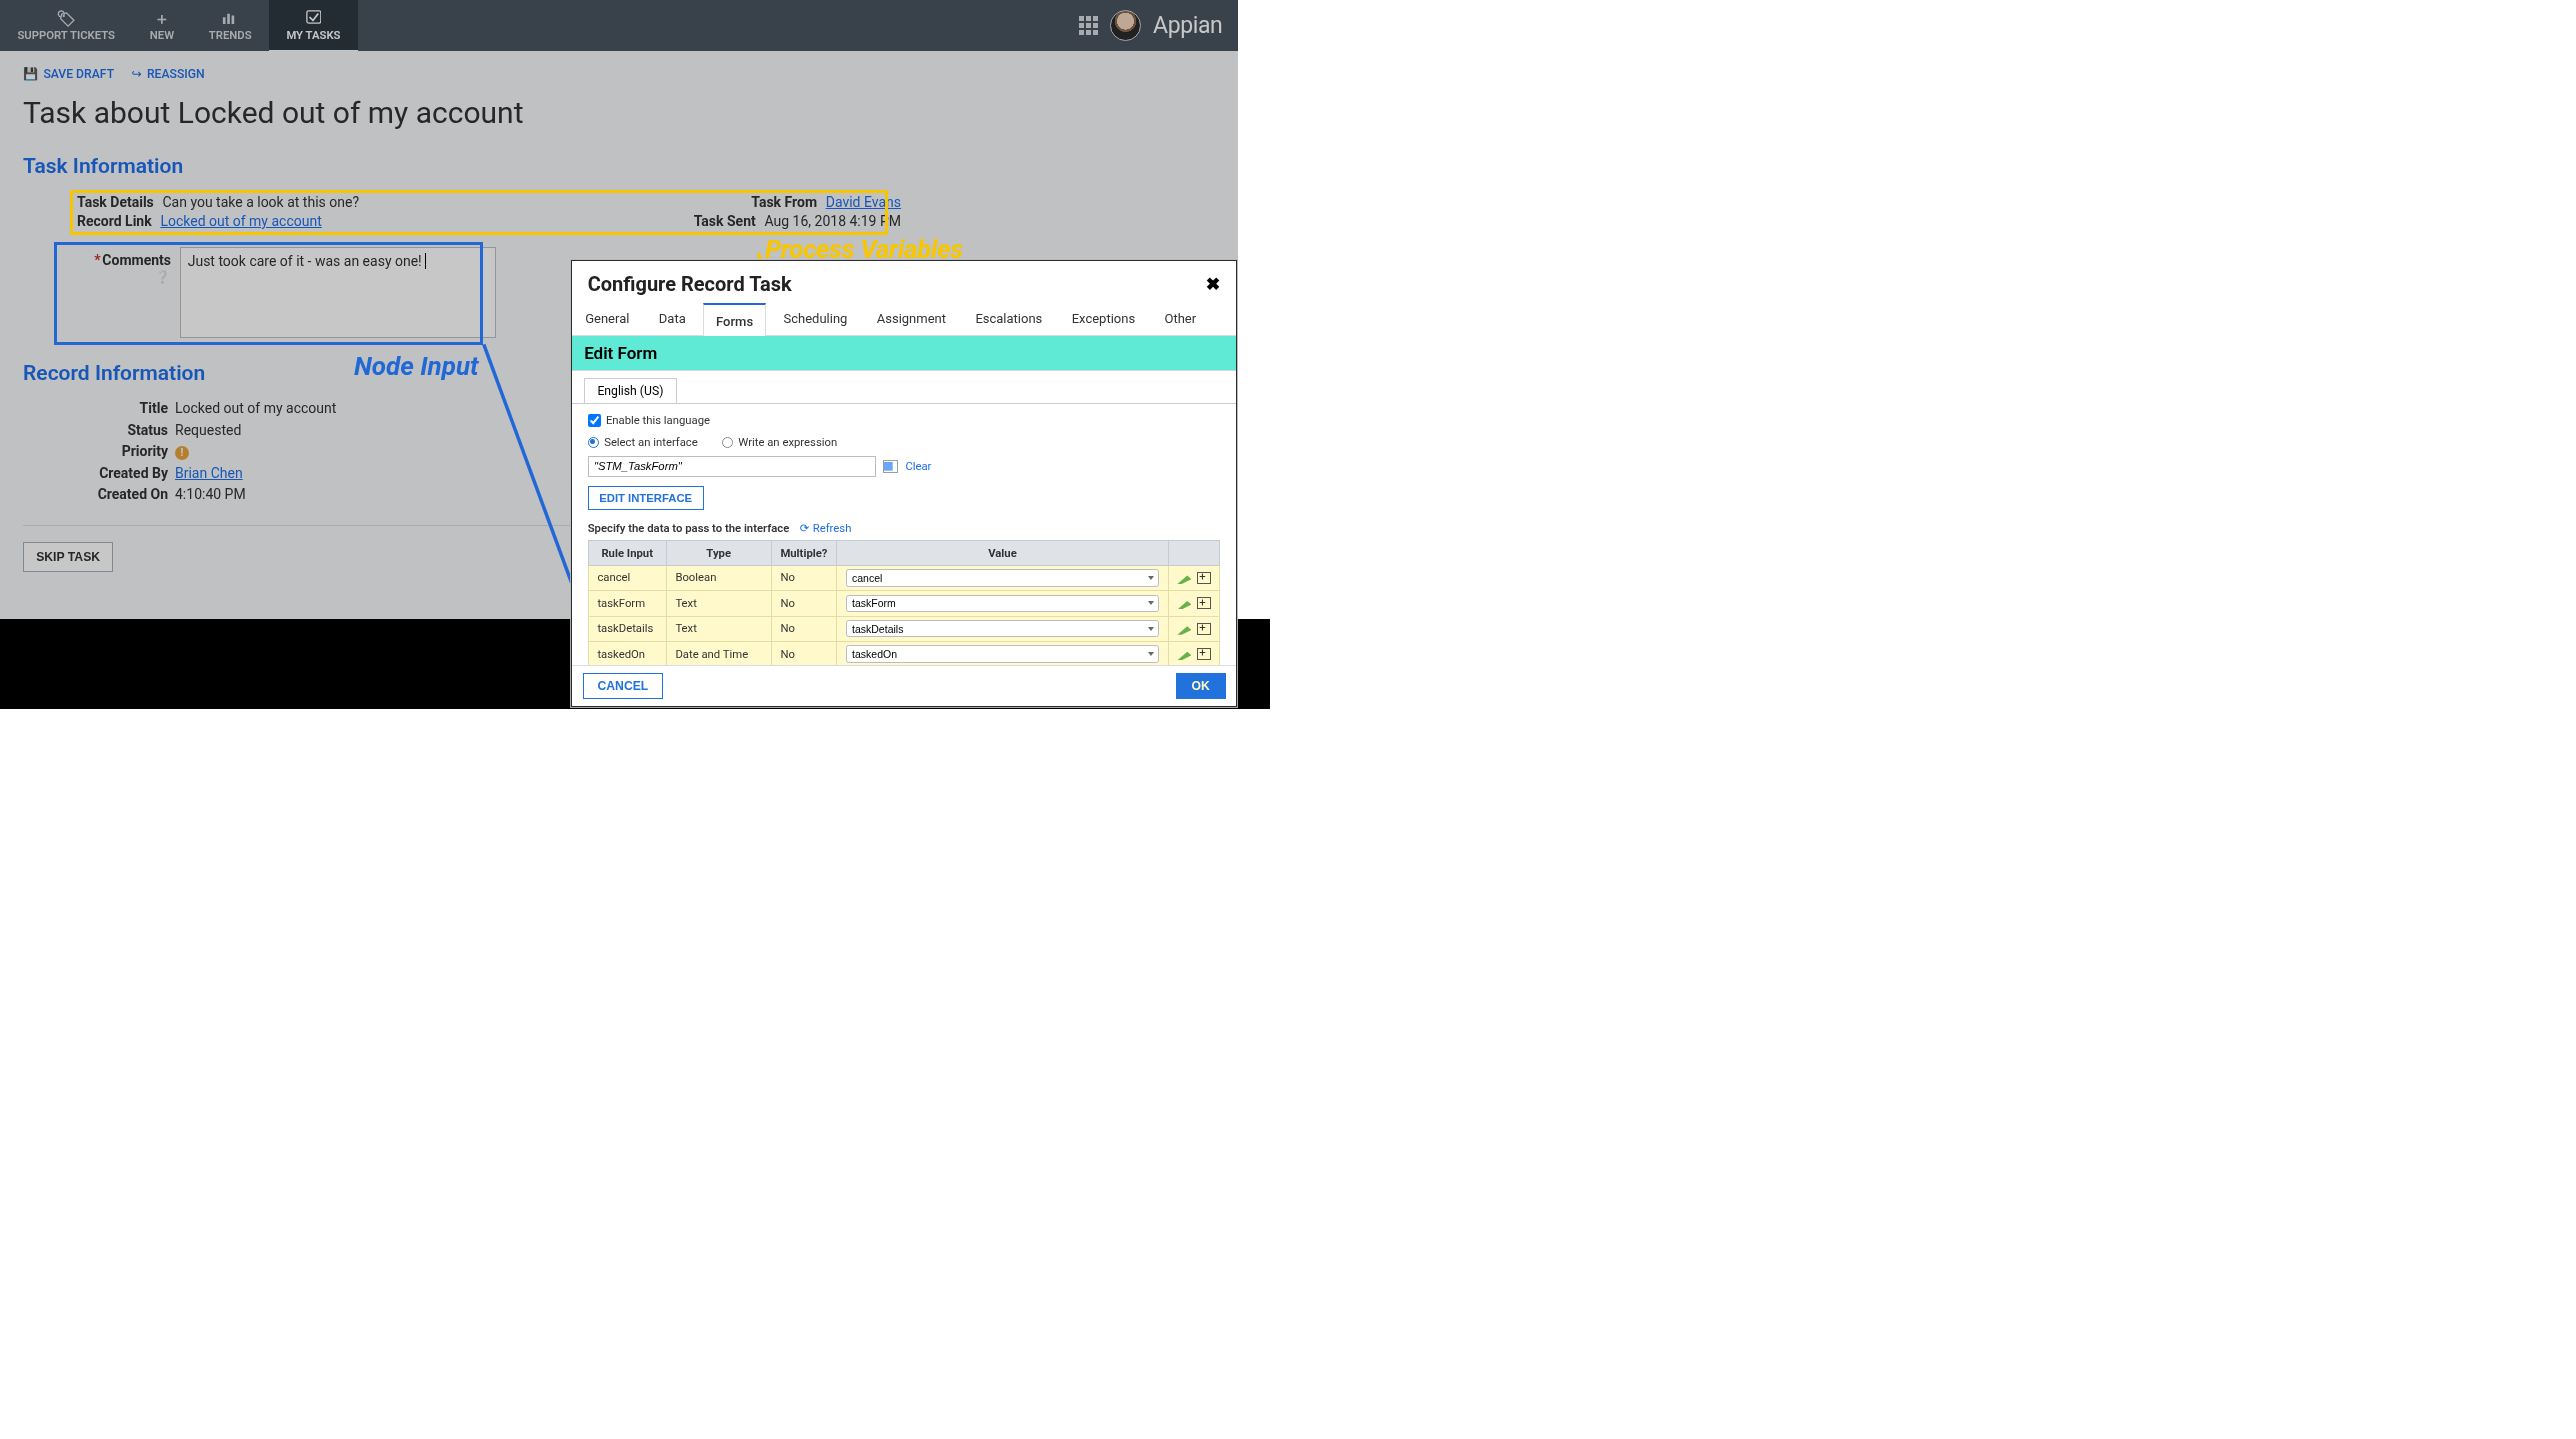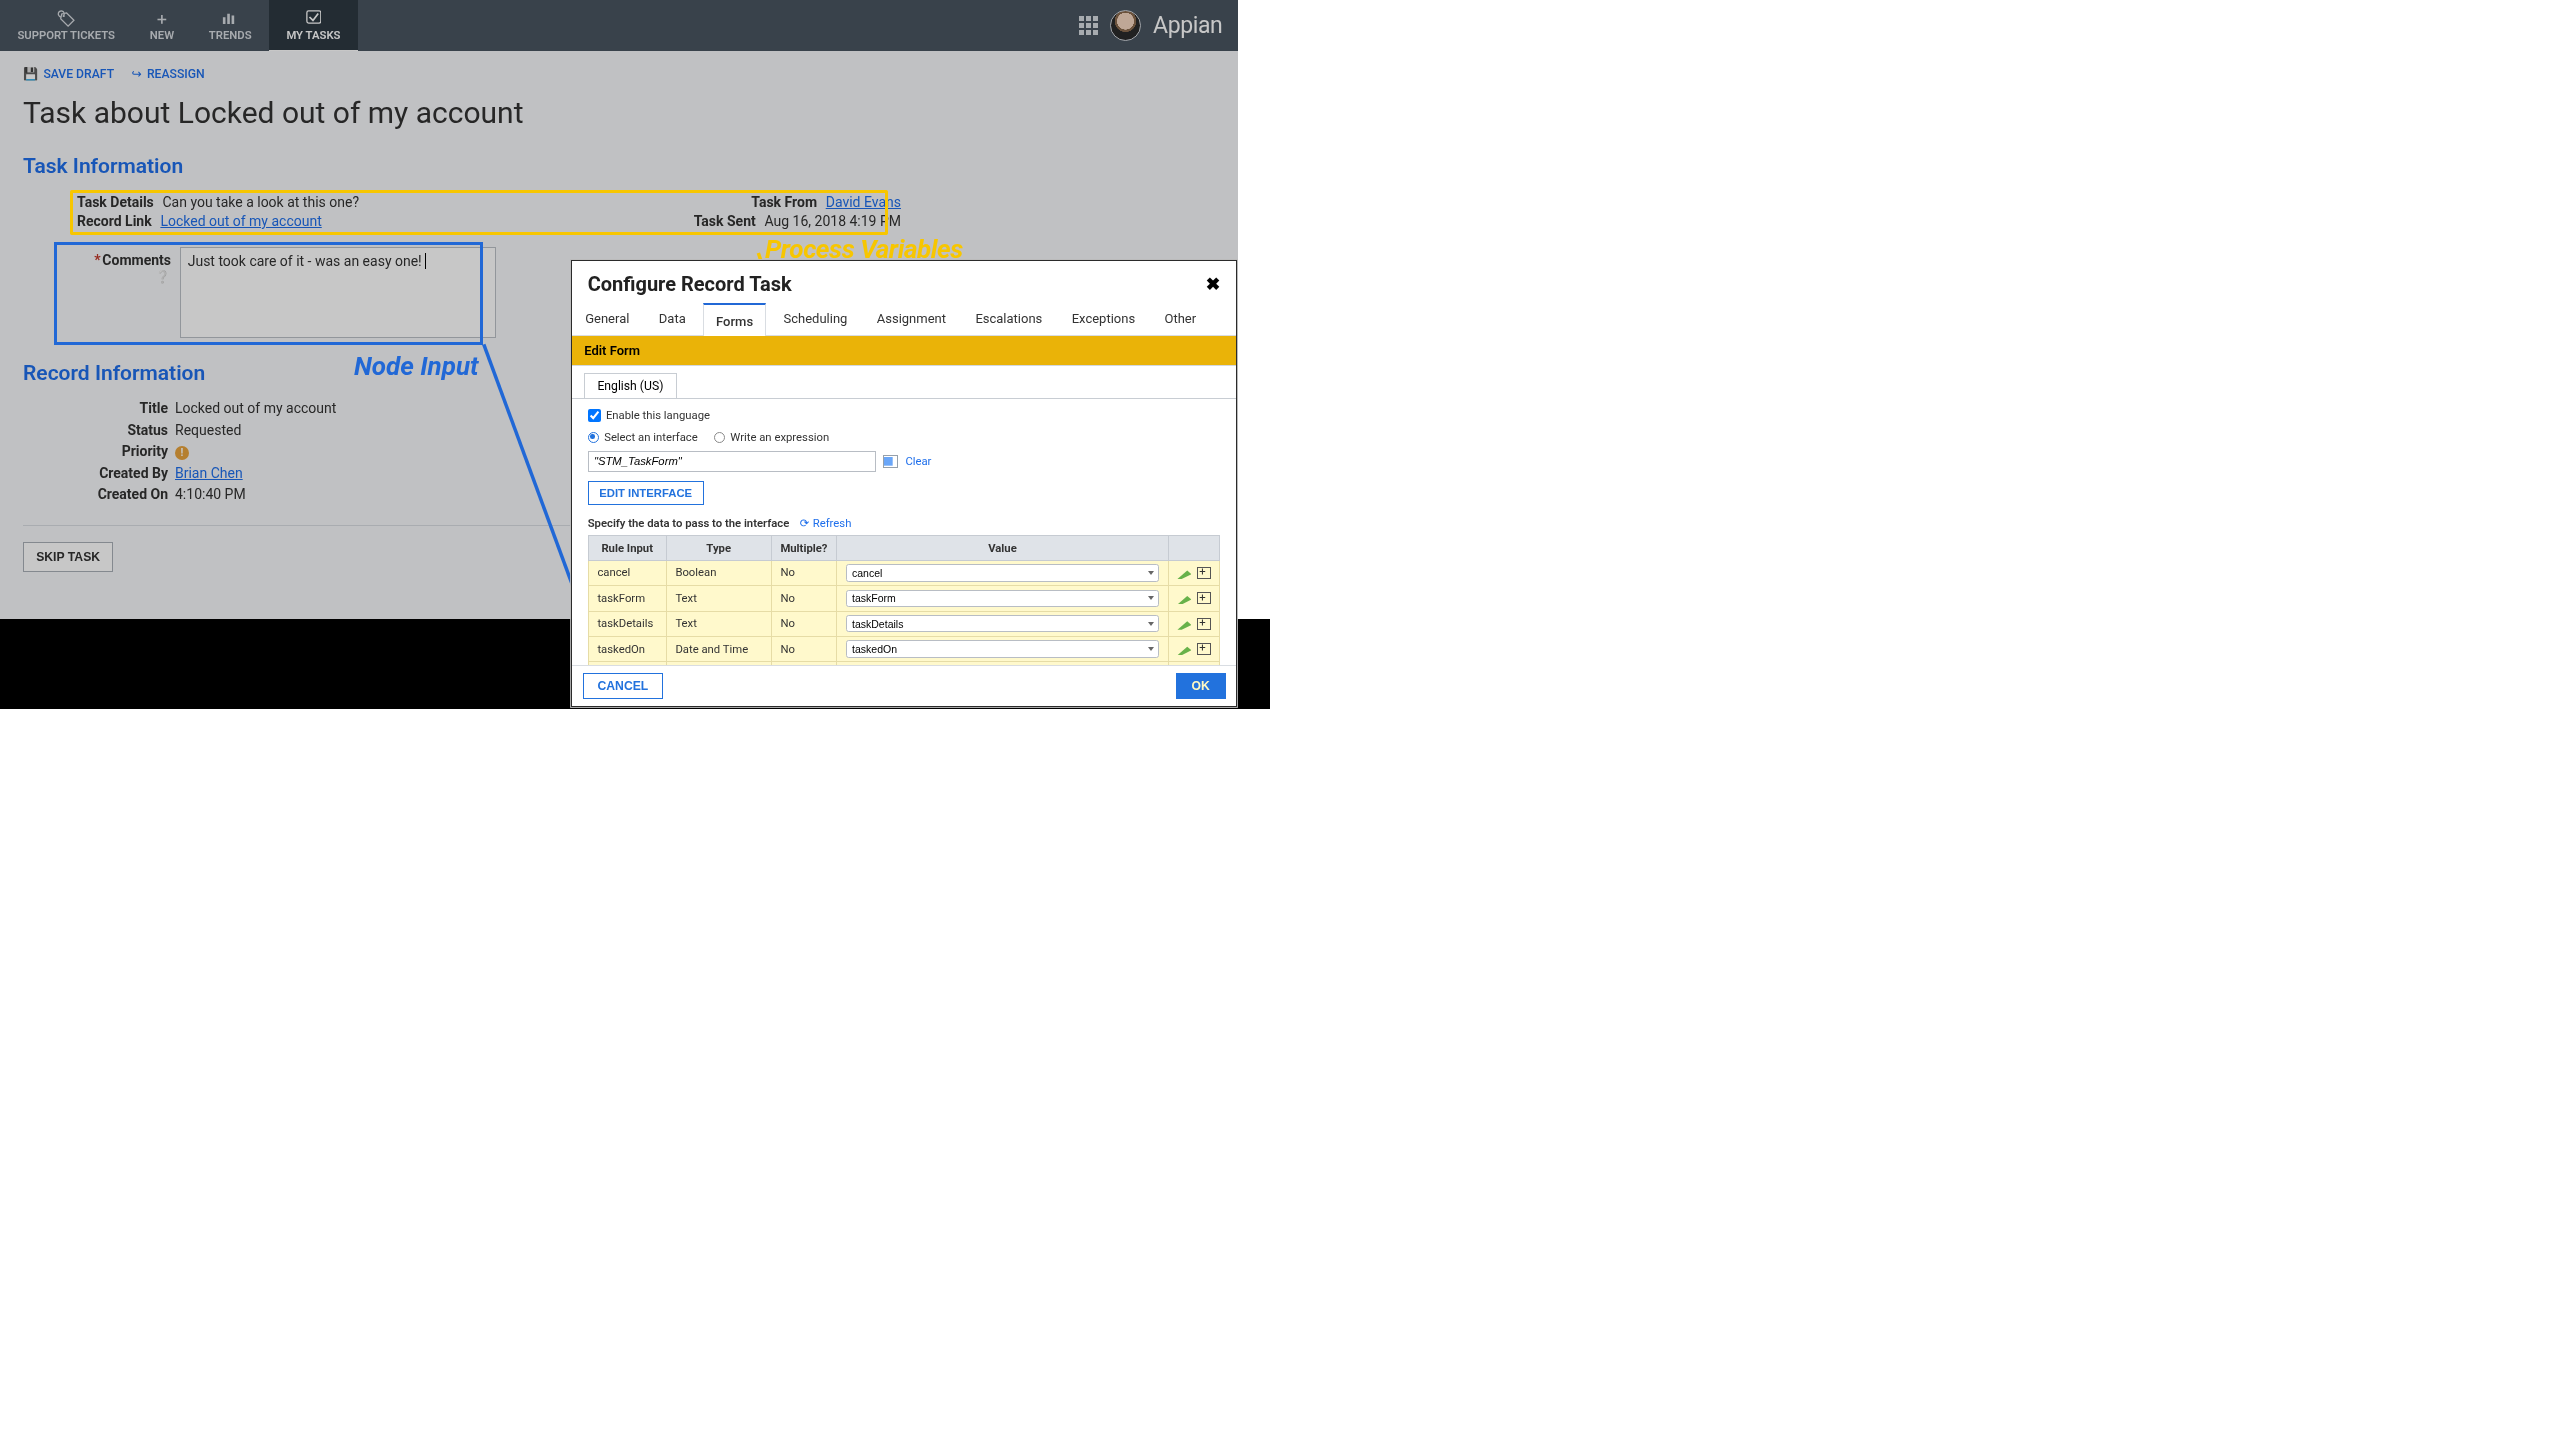--- a/index.html
+++ b/index.html
@@ -79,26 +79,26 @@
     background:#fff; border:0.9px solid #2b2b2b; box-shadow:0 0 0 0.9px #bbb;
     display:flex; flex-direction:column;
   }
   .modal-header { padding:10.5px 15.7px 7px 15.7px; display:flex; align-items:center; }
   .modal-title { font-size:20px; font-weight:700; color:#222; }
   .modal-close { margin-left:auto; font-size:17.4px; font-weight:700; cursor:pointer; }
   .modal-tabs { display:flex; border-bottom:0.9px solid #d9dde2; padding:0 1px; gap:5px; font-size:13px; }
   .mtab { padding:8.7px 12.2px 7px 12.2px; cursor:pointer; color:#333; }
   .mtab.active { border-top:2.6px solid #2168d6; font-weight:500; background:#fff; position:relative; top:0.9px; border-left:0.9px solid #d9dde2; border-right:0.9px solid #d9dde2; }
   .modal-body { flex:1; overflow:auto; padding:0; }
-  .panel-h { background:#eab308; border-bottom:0.9px solid #d3d8de; padding:7px 12.2px; font-size:13px; font-weight:600; display:flex; align-items:center;}
+  .panel-h { background:#5eead4; border-bottom:0.9px solid #d3d8de; padding:7px 12.2px; font-size:17px; font-weight:600; display:flex; align-items:center;}
   .lang-tab { display:inline-block; border:0.9px solid #c8cdd3; border-bottom:none; padding:5.2px 12.2px 4.4px 12.2px; font-size:12.2px; margin:7px 0 0 12.2px; position:relative; background:#fff;}
   .lang-tab-row { border-bottom:0.9px solid #c8cdd3; margin-bottom:7px;}
   .inner { padding:3.5px 15.7px 5.2px 15.7px; font-size:11.3px; color:#333; }
   .chk-row { display:flex; align-items:center; gap:5.2px; margin-bottom:8.7px;}
-  .radio-row { display:flex; gap:16px; align-items:center; margin-bottom:7px;}
+  .radio-row { display:flex; gap:24px; align-items:center; margin-bottom:7px;}
   .radio { width:11.3px; height:11.3px; border:1.7px solid #888; border-radius:50%; display:inline-block; position:relative; }
   .radio.on { border-color:#2272dd; }
   .radio.on::after { content:""; position:absolute; top:1.7px; left:1.7px; width:4.4px; height:4.4px; background:#2272dd; border-radius:50%;}
   .iface-input { display:flex; gap:7px; align-items:center; margin-bottom:8.7px;}
   .iface-input input { width:288px; padding:3.5px 5.2px; border:0.9px solid #b8bdc4; font-size:11.3px; font-style:italic;}
   .clr-link { color:#1f6feb; font-size:11.3px; cursor:pointer;}
   .picker-icon { display:inline-block; width:15.7px; height:12.2px; background:linear-gradient(#6aa6f8,#6aa6f8) left/8.7px 8.7px no-repeat, #fff; border:0.9px solid #96a0ab;}
   .edit-iface-btn { border:0.9px solid #2272dd; color:#2272dd; background:#fff; padding:5.2px 10.5px; font-size:11.3px; font-weight:600; cursor:pointer; }
   .spec-row { display:flex; align-items:center; gap:10.5px; margin:12.2px 0 5.2px 0; font-size:11.3px;}
   .refresh { color:#1f6feb; cursor:pointer; display:flex; align-items:center; gap:3.5px;}

